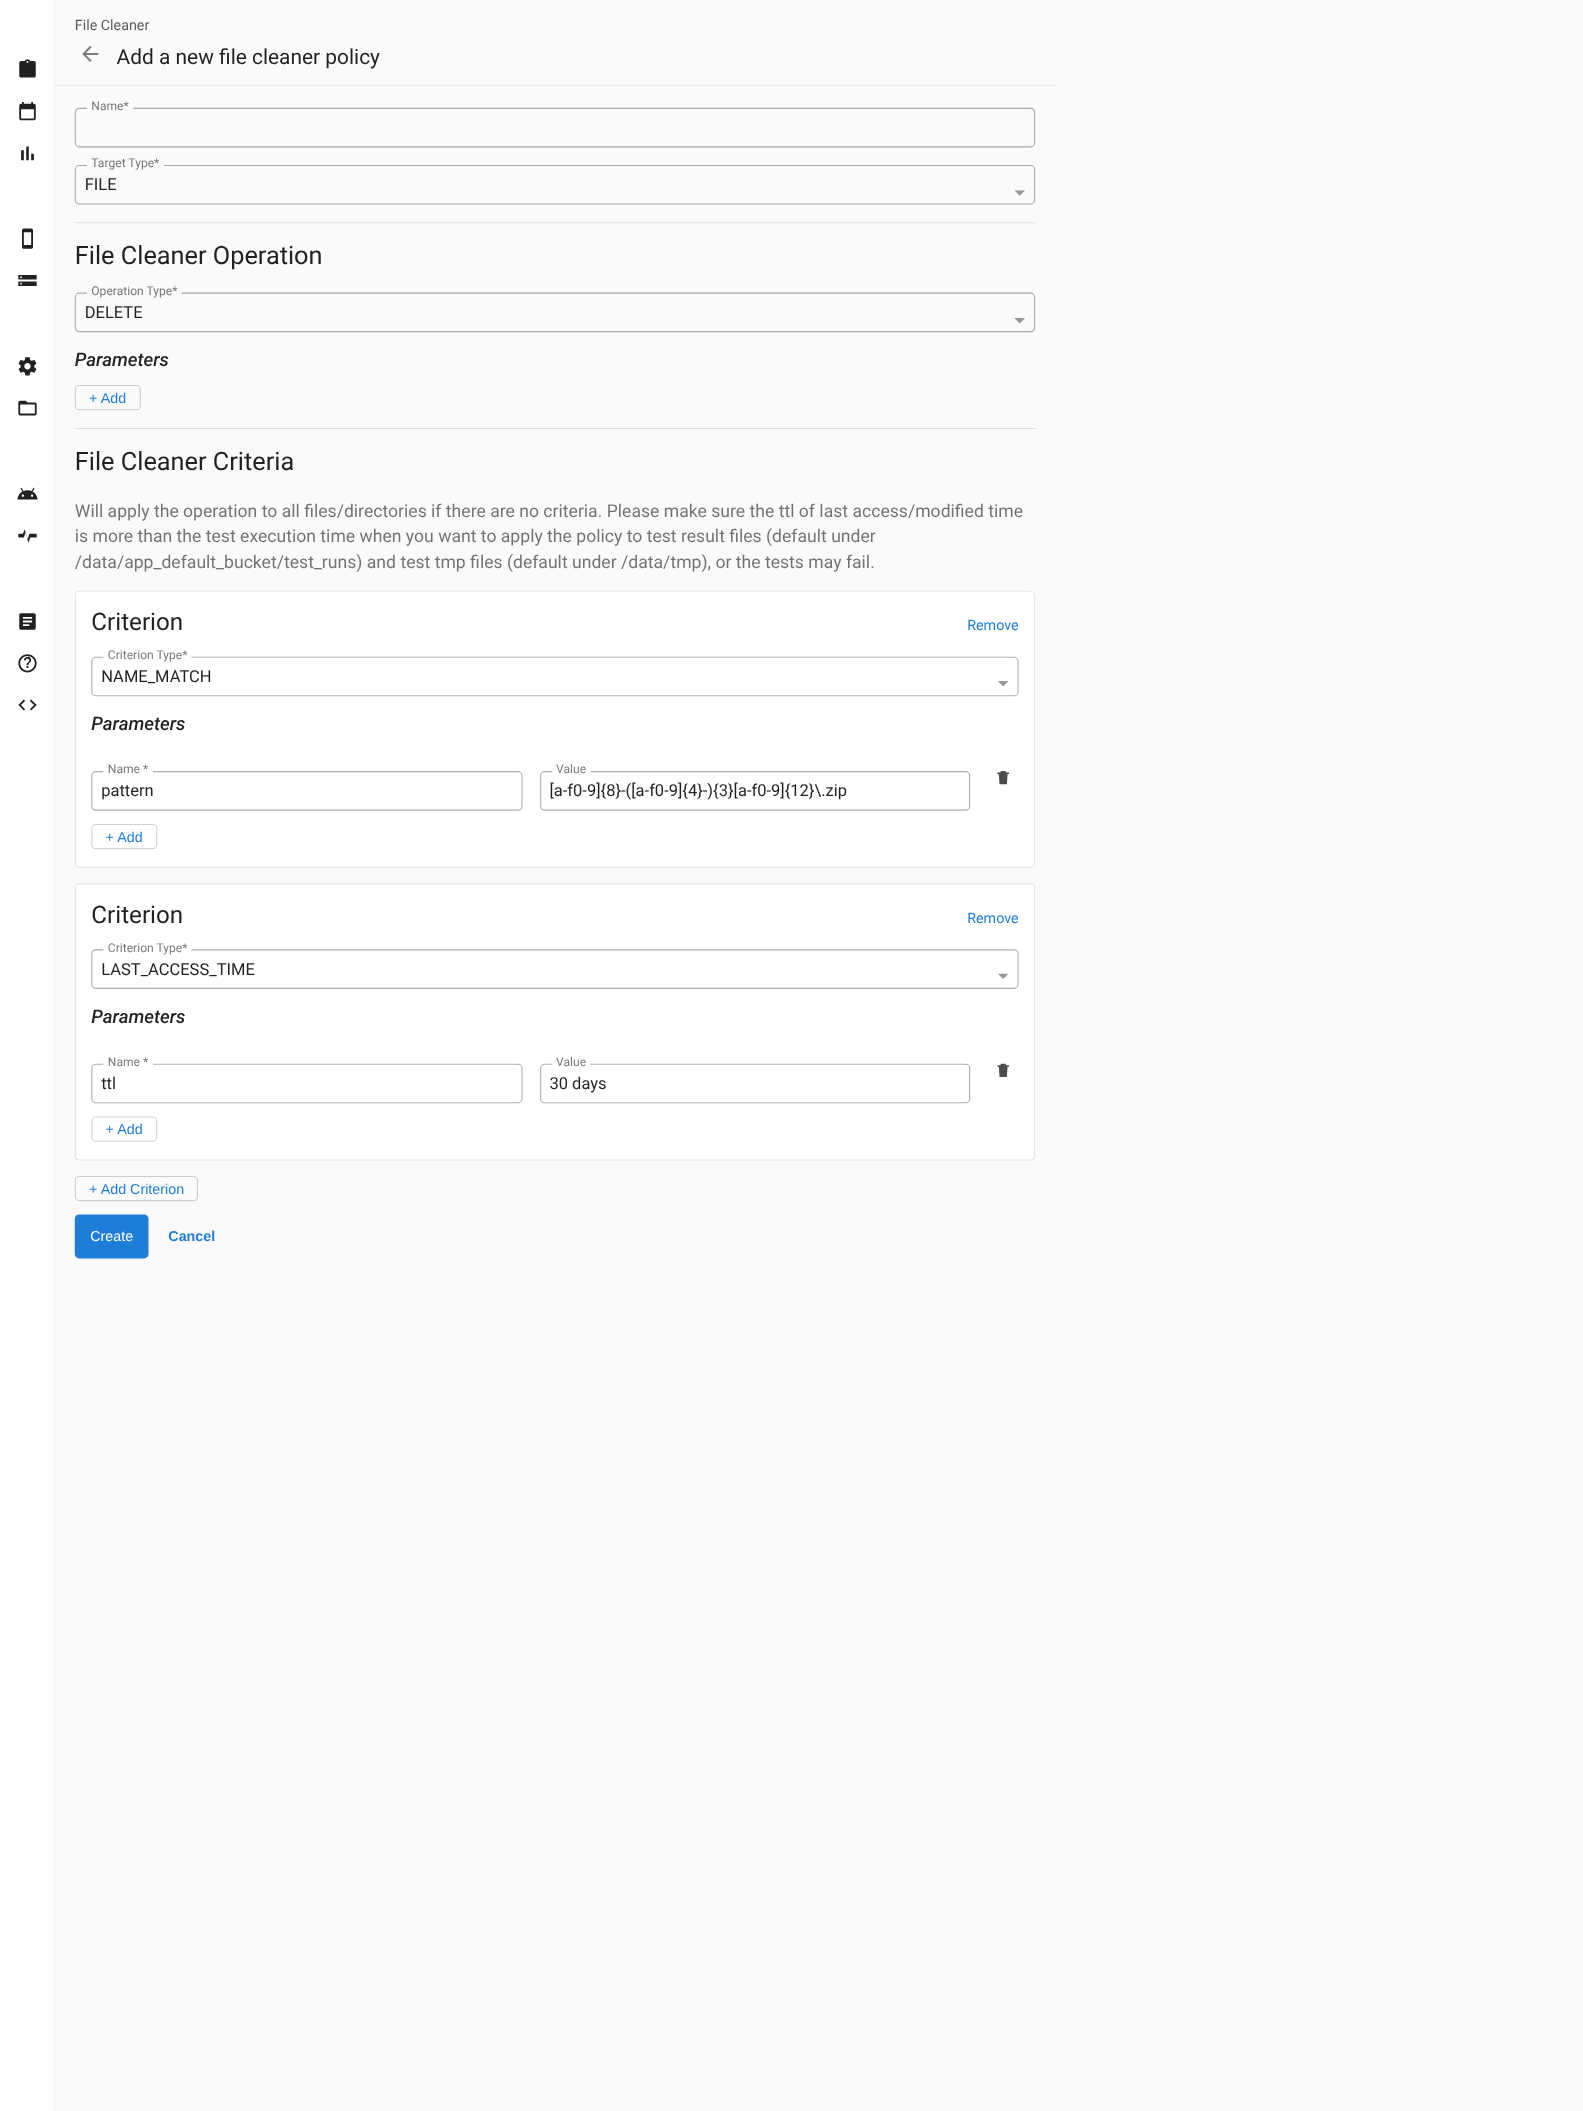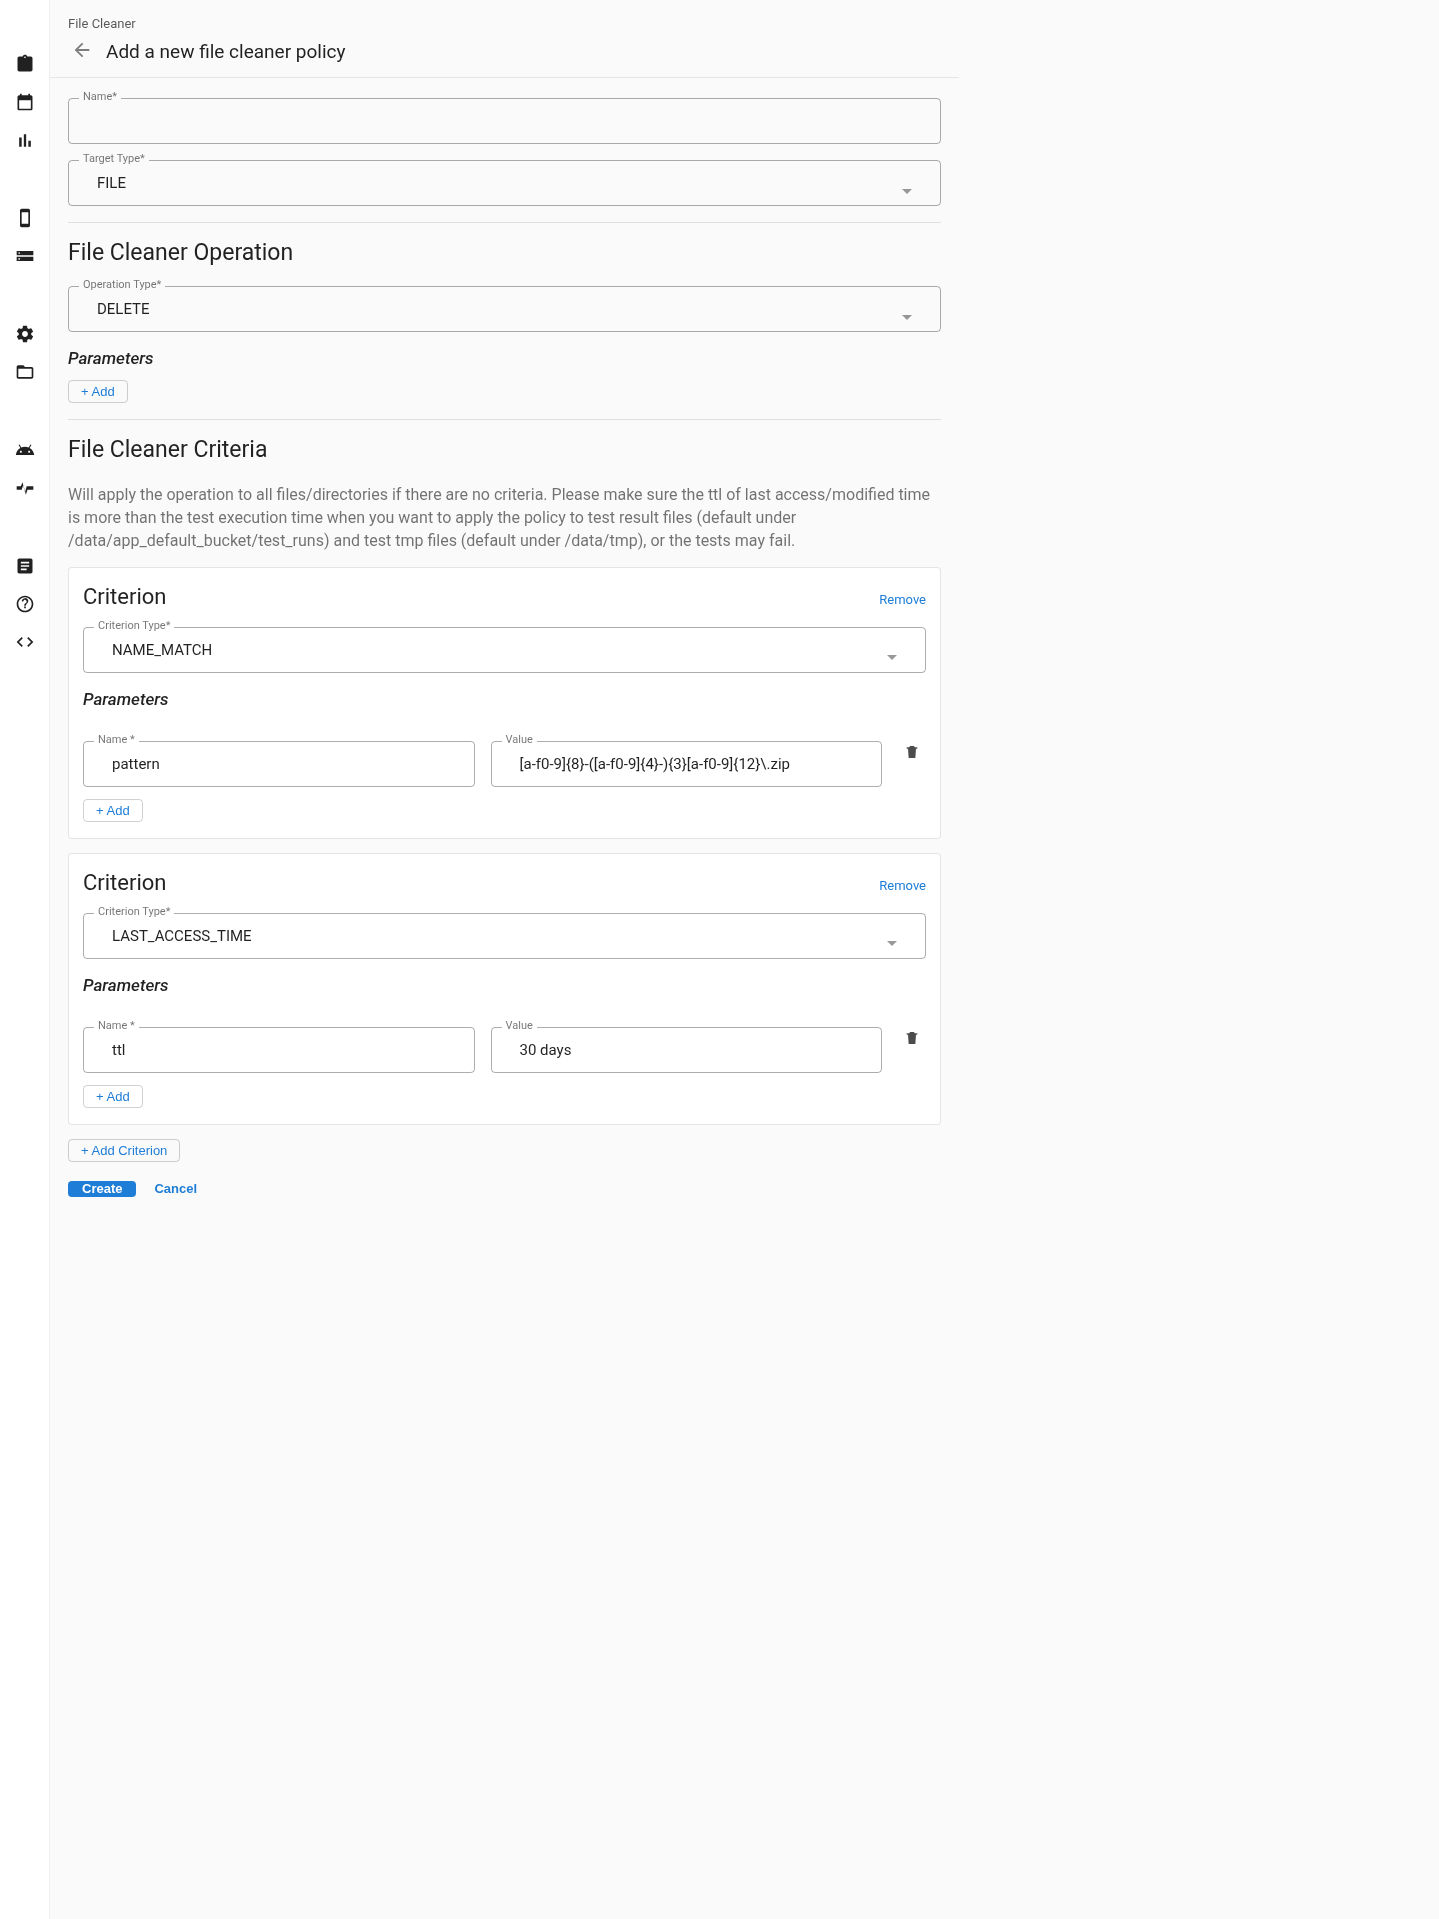--- a/index.html
+++ b/index.html
@@ -58,22 +58,22 @@
       font-size: 23px; font-weight: 400;
       margin-bottom: 20px;
     }
     .divider { border: none; border-top: 1px solid rgba(0,0,0,0.1); margin: 16px 0; }
 
     
     .field {
       position: relative;
       border: 1px solid rgba(0,0,0,0.32);
       border-radius: 4px;
-      padding: 0 28px;
-      height: 46px;
+      padding: 0 8px;
+      height: 36px;
       display: flex; align-items: center;
       margin-bottom: 16px;
       background: transparent;
     }
     .field-label {
       position: absolute;
       top: -8px; left: 10px;
       padding: 0 4px;
       font-size: 11px;
       color: rgba(0,0,0,0.55);
@@ -120,23 +120,23 @@
     }
     .btn-flat {
       display: inline-flex; align-items: center;
       height: 30px; padding: 0 10px;
       border: none; background: transparent;
       color: #1e7dd6; font-size: 13px; font-weight: 700;
       cursor: pointer; border-radius: 4px;
     }
     .btn-primary {
       display: inline-flex; align-items: center;
-      height: 16px; padding: 0 14px;
+      height: 40px; padding: 0 14px;
       border: none; background: #1e7dd6;
-      color: #fff; font-size: 13px; font-weight: 700;
+      color: #fff; font-size: 13px; font-weight: 400;
       cursor: pointer; border-radius: 4px;
     }
 
     .card {
       background: #fff;
       border: 1px solid rgba(0,0,0,0.1);
       border-radius: 4px;
       padding: 16px 14px;
       margin-bottom: 14px;
     }

